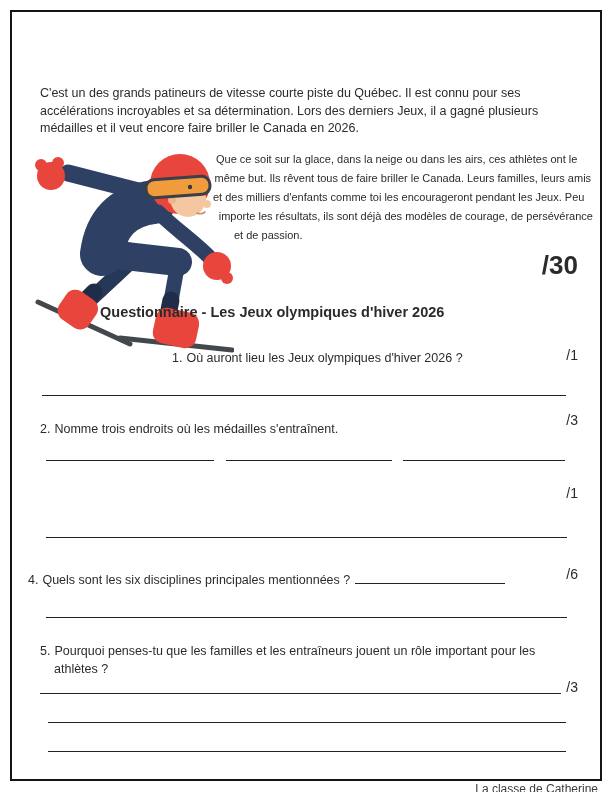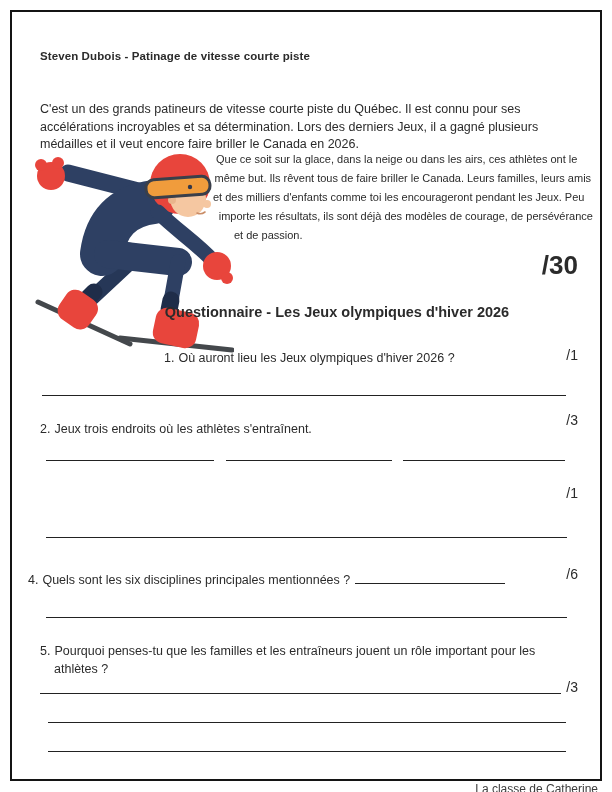--- a/index.html
+++ b/index.html
@@ -16,39 +16,39 @@
     left:10px;top:10px;right:10px;bottom:11px;
     border:2.5px solid #141414;
     pointer-events:none;
   }
   .title{
     position:absolute;left:40px;top:50px;
     font-size:11.5px;font-weight:bold;letter-spacing:.1px;
   }
   .intro1{
     position:absolute;left:40px;top:85px;width:540px;
-    font-size:12.5px;line-height:17.5px;margin-top:16px;
+    font-size:12.5px;line-height:17.5px;
   }
   .skater{position:absolute;left:18px;top:142px;width:216px;height:220px;}
   .intro2{
     position:absolute;left:38px;top:150px;width:556px;
     font-size:11px;line-height:19px;text-align:left;
   }
   .intro2 .spacer{
     float:left;width:196px;height:130px;
     shape-outside:polygon(0 0,172px 0,168px 50px,152px 66px,196px 92px,196px 130px);
     shape-margin:6px;
   }
   .total-score{
     position:absolute;right:34px;top:250px;
     font-size:26px;font-weight:700;
   }
   .heading{
     position:absolute;left:100px;right:38px;top:304px;
-    text-align:center;font-size:14.5px;font-weight:bold;
+    font-size:14.5px;font-weight:bold;
   }
   .q{
     position:absolute;font-size:12.5px;line-height:18px;
     padding-left:14px;text-indent:-14px;
   }
   .q .num{margin-right:4px;}
   .pts{
     position:absolute;right:34px;font-size:14px;
   }
   .line{
@@ -63,21 +63,20 @@
     position:absolute;right:14px;top:762px;
     font-size:12px;color:#3c3c3c;margin-top:20px;
   }
 </style>
 </head>
 <body>
 
 <div class="page">
   <div class="frame"></div>
 
-  <div class="title">Steven Dubois - Patinage de vitesse courte piste</div>
 
   <div class="intro1">C'est un des grands patineurs de vitesse courte piste du Québec. Il est connu pour ses accélérations incroyables et sa détermination. Lors des derniers Jeux, il a gagné plusieurs médailles et il veut encore faire briller le Canada en 2026.</div>
 
   <svg class="skater" viewBox="0 0 216 220" aria-hidden="true">
 
     <line x1="132" y1="52" x2="50" y2="31" stroke="#2e4063" stroke-width="17" stroke-linecap="round"></line>
     <circle cx="33" cy="34" r="14" fill="#e8453c"></circle>
     <circle cx="23" cy="23" r="6" fill="#e8453c"></circle>
     <circle cx="40" cy="21" r="6" fill="#e8453c"></circle>
 
@@ -118,28 +117,28 @@
 
   <div class="intro2">
     <div class="spacer"></div>
     <span>Que ce soit sur la glace, dans la neige ou dans les airs, ces athlètes ont le même but. Ils rêvent tous de faire briller le Canada. Leurs familles, leurs amis et des milliers d'enfants comme toi les encourageront pendant les Jeux. Peu importe les résultats, ils sont déjà des modèles de courage, de persévérance et de passion.</span>
   </div>
 
   <div class="total-score">/30</div>
 
   <div class="heading">Questionnaire - Les Jeux olympiques d'hiver 2026</div>
 
-  <div class="q" style="left:164px;top:349px;right:70px;">
+  <div class="q" style="left:172px;top:349px;right:70px;">
     <span class="num">1.</span><span>Où auront lieu les Jeux olympiques d'hiver 2026 ?</span>
   </div>
   <div class="pts" style="top:347px;">/1</div>
   <div class="line" style="top:395px;left:42px;width:524px;"></div>
 
   <div class="q" style="left:40px;top:420px;right:70px;">
-    <span class="num">2.</span><span>Jeux trois endroits où les athlètes s'entraînent.</span>
+    <span class="num">2.</span><span>Nomme trois endroits où les médailles s'entraînent.</span>
   </div>
   <div class="pts" style="top:412px;">/3</div>
   <div class="line" style="top:460px;left:46px;width:168px;"></div>
   <div class="line" style="top:460px;left:226px;width:166px;"></div>
   <div class="line" style="top:460px;left:403px;width:162px;"></div>
 
   <div class="pts" style="top:485px;">/1</div>
   <div class="line" style="top:537px;left:46px;width:521px;"></div>
 
   <div class="q" style="left:28px;top:571px;right:62px;">

